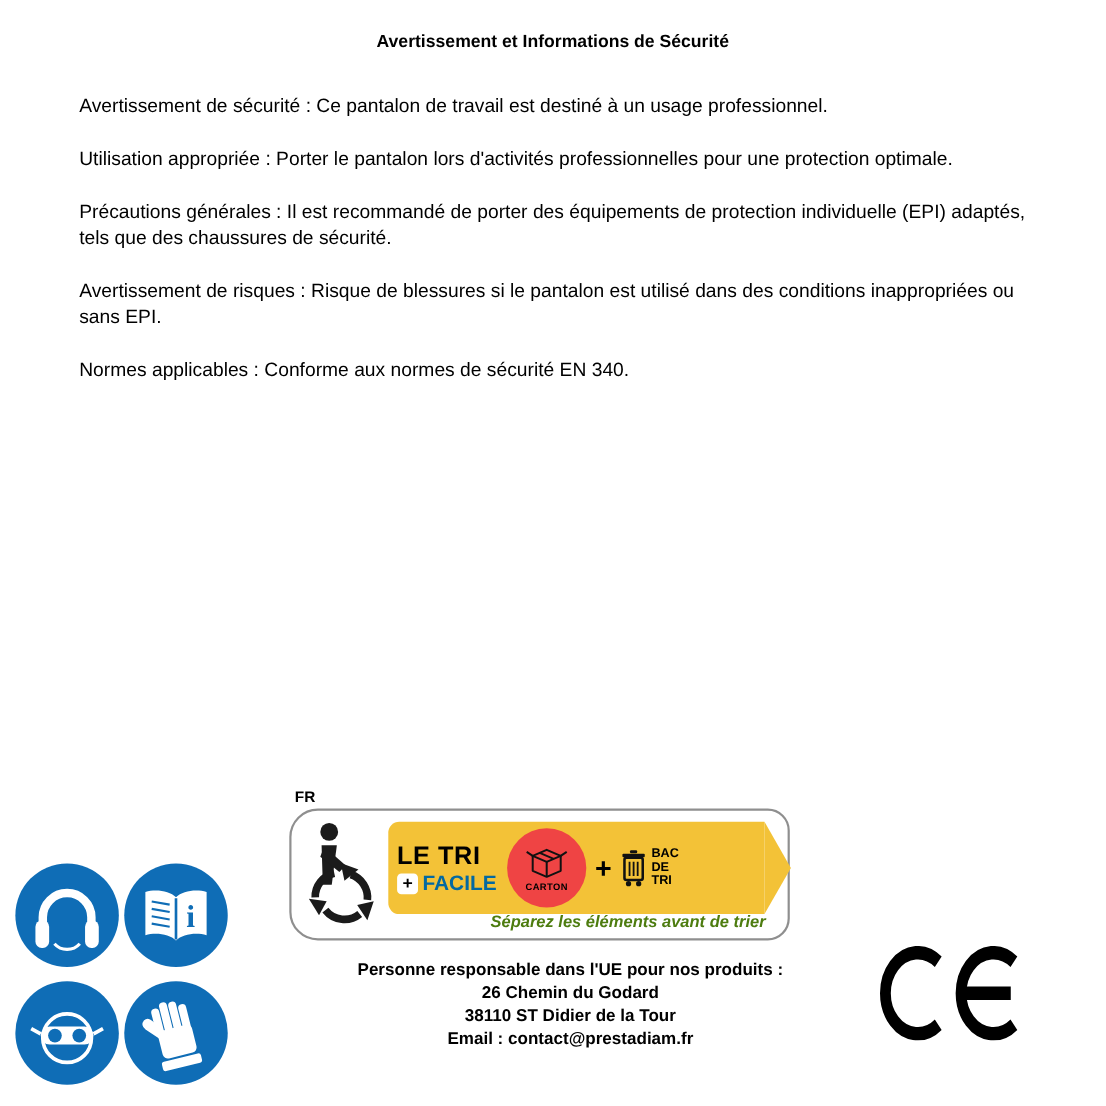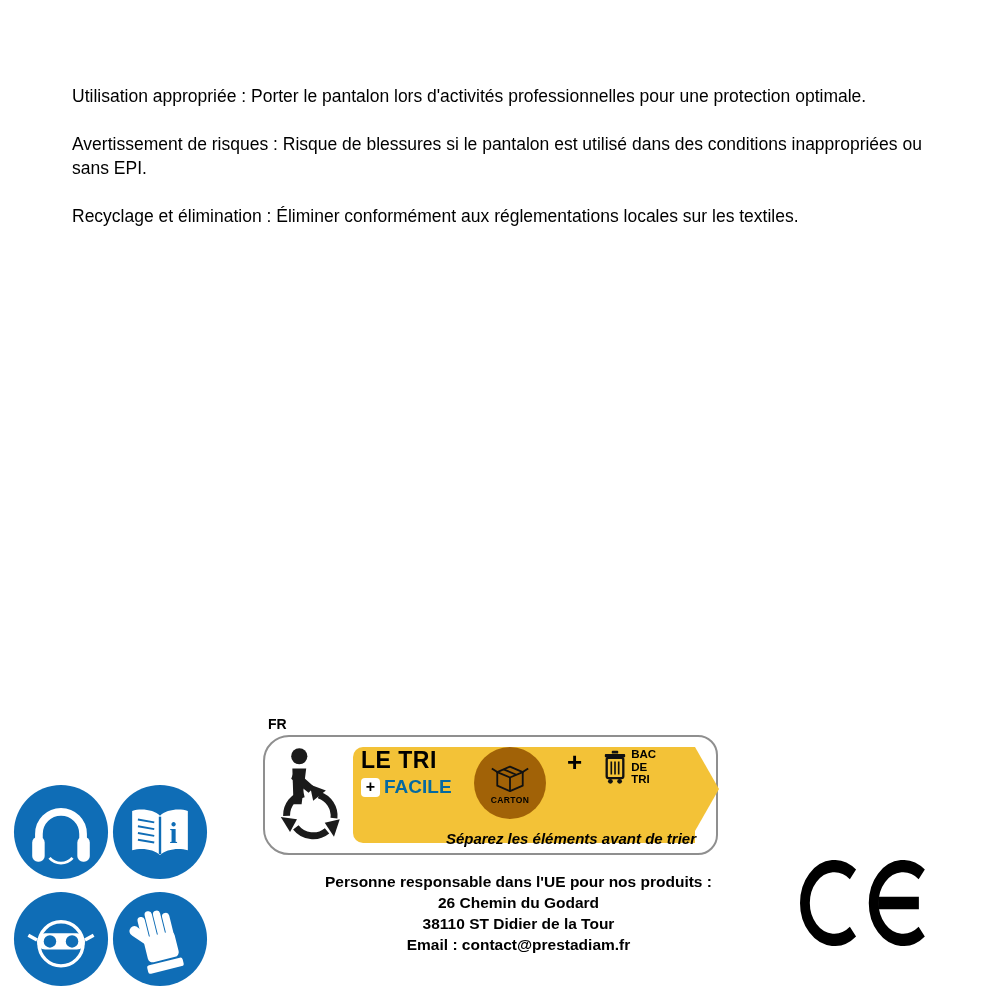--- a/index.html
+++ b/index.html
@@ -21,55 +21,55 @@
   
   .fr-label { position: absolute; left: 268px; top: 716px; font-weight: bold; font-size: 14px; }
 
   .tri-banner {
     position: absolute; left: 263px; top: 735px; width: 455px; height: 120px;
     background: #fff; border: 2px solid #8f8f8f; border-radius: 26px 20px 20px 26px;
   }
   .triman { position: absolute; left: 10px; top: 8px; width: 74px; height: 100px; }
 
   .band {
-    position: absolute; left: 88px; top: 10px; width: 342px; height: 96px;
+    position: absolute; left: 88px; top: 10px; width: 342px; height: 84px;
     background: var(--yellow); border-radius: 10px 0 0 10px;
-    display: flex; align-items: flex-start; gap: 21px; padding-left: 8px;
+    display: flex; align-items: center; gap: 8px; padding-left: 8px;
   }
   .band-arrow {
     position: absolute; left: 430px; top: 10px; width: 0; height: 0;
     border-top: 42px solid transparent; border-bottom: 42px solid transparent;
     border-left: 24px solid var(--yellow);
   }
 
   .letri { width: 92px; flex: 0 0 auto; }
   .letri-top { font-size: 23px; font-weight: bold; letter-spacing: 0.5px; color: #000; }
   .letri-bottom { display: flex; align-items: center; gap: 4px; margin-top: 2px; }
   .plus-chip {
     width: 19px; height: 19px; background: #fff; border-radius: 4px;
     display: inline-flex; align-items: center; justify-content: center;
     font-weight: bold; font-size: 16px; color: #000;
   }
   .facile { font-size: 19px; font-weight: bold; color: #0369a1; }
 
   .circle {
-    width: 72px; height: 72px; background: #a16207; border-radius: 50%;
+    width: 72px; height: 72px; background: #ef4444; border-radius: 50%;
     flex: 0 0 auto; display: flex; flex-direction: column;
     align-items: center; justify-content: center; gap: 2px;
   }
   .circle-label { font-size: 8.5px; font-weight: bold; letter-spacing: 0.4px; }
 
   .plus-sep { font-size: 26px; font-weight: bold; flex: 0 0 auto; }
 
   .bac { display: flex; align-items: center; gap: 4px; flex: 0 0 auto; }
   .bac-text { font-size: 11.5px; font-weight: bold; line-height: 12.5px; }
 
   .tagline {
     position: absolute; right: 20px; bottom: 6px;
-    font-size: 15px; font-weight: bold; font-style: italic; color: #000000;
+    font-size: 15px; font-weight: bold; font-style: italic; color: #4d7c0f;
   }
 
   
   .picto-grid {
     position: absolute; left: 13px; top: 784px;
     display: grid; grid-template-columns: 96px 96px; grid-auto-rows: 96px;
     column-gap: 3px; row-gap: 11px;
   }
   .picto { width: 96px; height: 96px; display: block; }
   .picto-bg { fill: var(--blue); }
@@ -87,25 +87,28 @@
   .ce-stroke { fill: none; stroke: #000; stroke-width: 2; stroke-linecap: butt; }
 
   .ink { fill: #1b1b1b; }
   .ink-stroke { fill: none; stroke: #1b1b1b; }
 </style>
 </head>
 <body>
 
 <div class="page">
 
+  <div class="page-title">Avertissement et Informations de Sécurité</div>
 
   <div class="content">
+    <p>Avertissement de sécurité : Ce pantalon de travail est destiné à un usage professionnel.</p>
     <p>Utilisation appropriée : Porter le pantalon lors d'activités professionnelles pour une protection optimale.</p>
+    <p>Précautions générales : Il est recommandé de porter des équipements de protection individuelle (EPI) adaptés, tels que des chaussures de sécurité.</p>
     <p>Avertissement de risques : Risque de blessures si le pantalon est utilisé dans des conditions inappropriées ou sans EPI.</p>
-    <p>Recyclage et élimination : Éliminer conformément aux réglementations locales sur les textiles.</p>
+    <p>Normes applicables : Conforme aux normes de sécurité EN 340.</p>
   </div>
 
   <div class="fr-label">FR</div>
 
   <div class="tri-banner">
 
     <svg class="triman" viewBox="0 0 64 84" aria-hidden="true">
       <g class="ink">
         <circle cx="21" cy="8.5" r="7"></circle>
         <path d="M15 19 L27 19 L23 50 L16 50 Z"></path>

